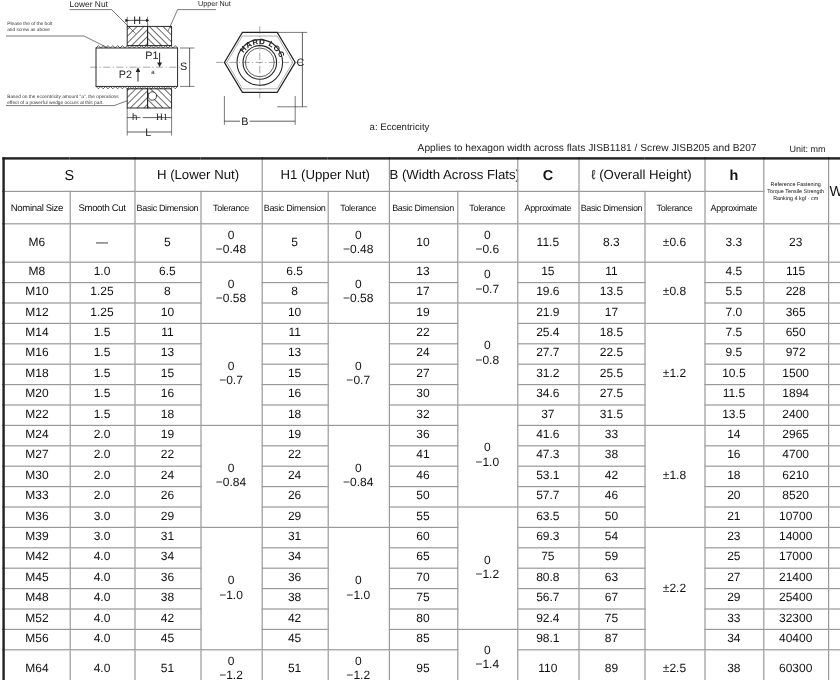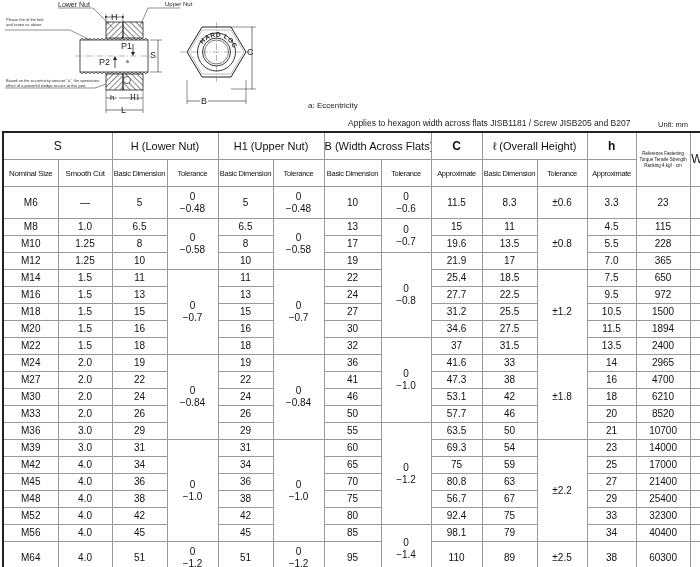--- a/index.html
+++ b/index.html
@@ -461,21 +461,21 @@
         <td class="size">M56</td>
         <td>4.0</td>
         <td>45</td>
         <td>45</td>
         <td>85</td>
         <td class="tol" rowspan="2">
           <span class="tol-top">0</span>
           <span class="tol-bot">−1.4</span>
         </td>
         <td>98.1</td>
-        <td>79</td>
+        <td>87</td>
         <td>34</td>
         <td>40400</td>
         <td>2410</td>
       </tr>
       <tr class="tall">
         <td class="size">M64</td>
         <td>4.0</td>
         <td>51</td>
         <td class="tol" rowspan="1">
           <span class="tol-top">0</span>

